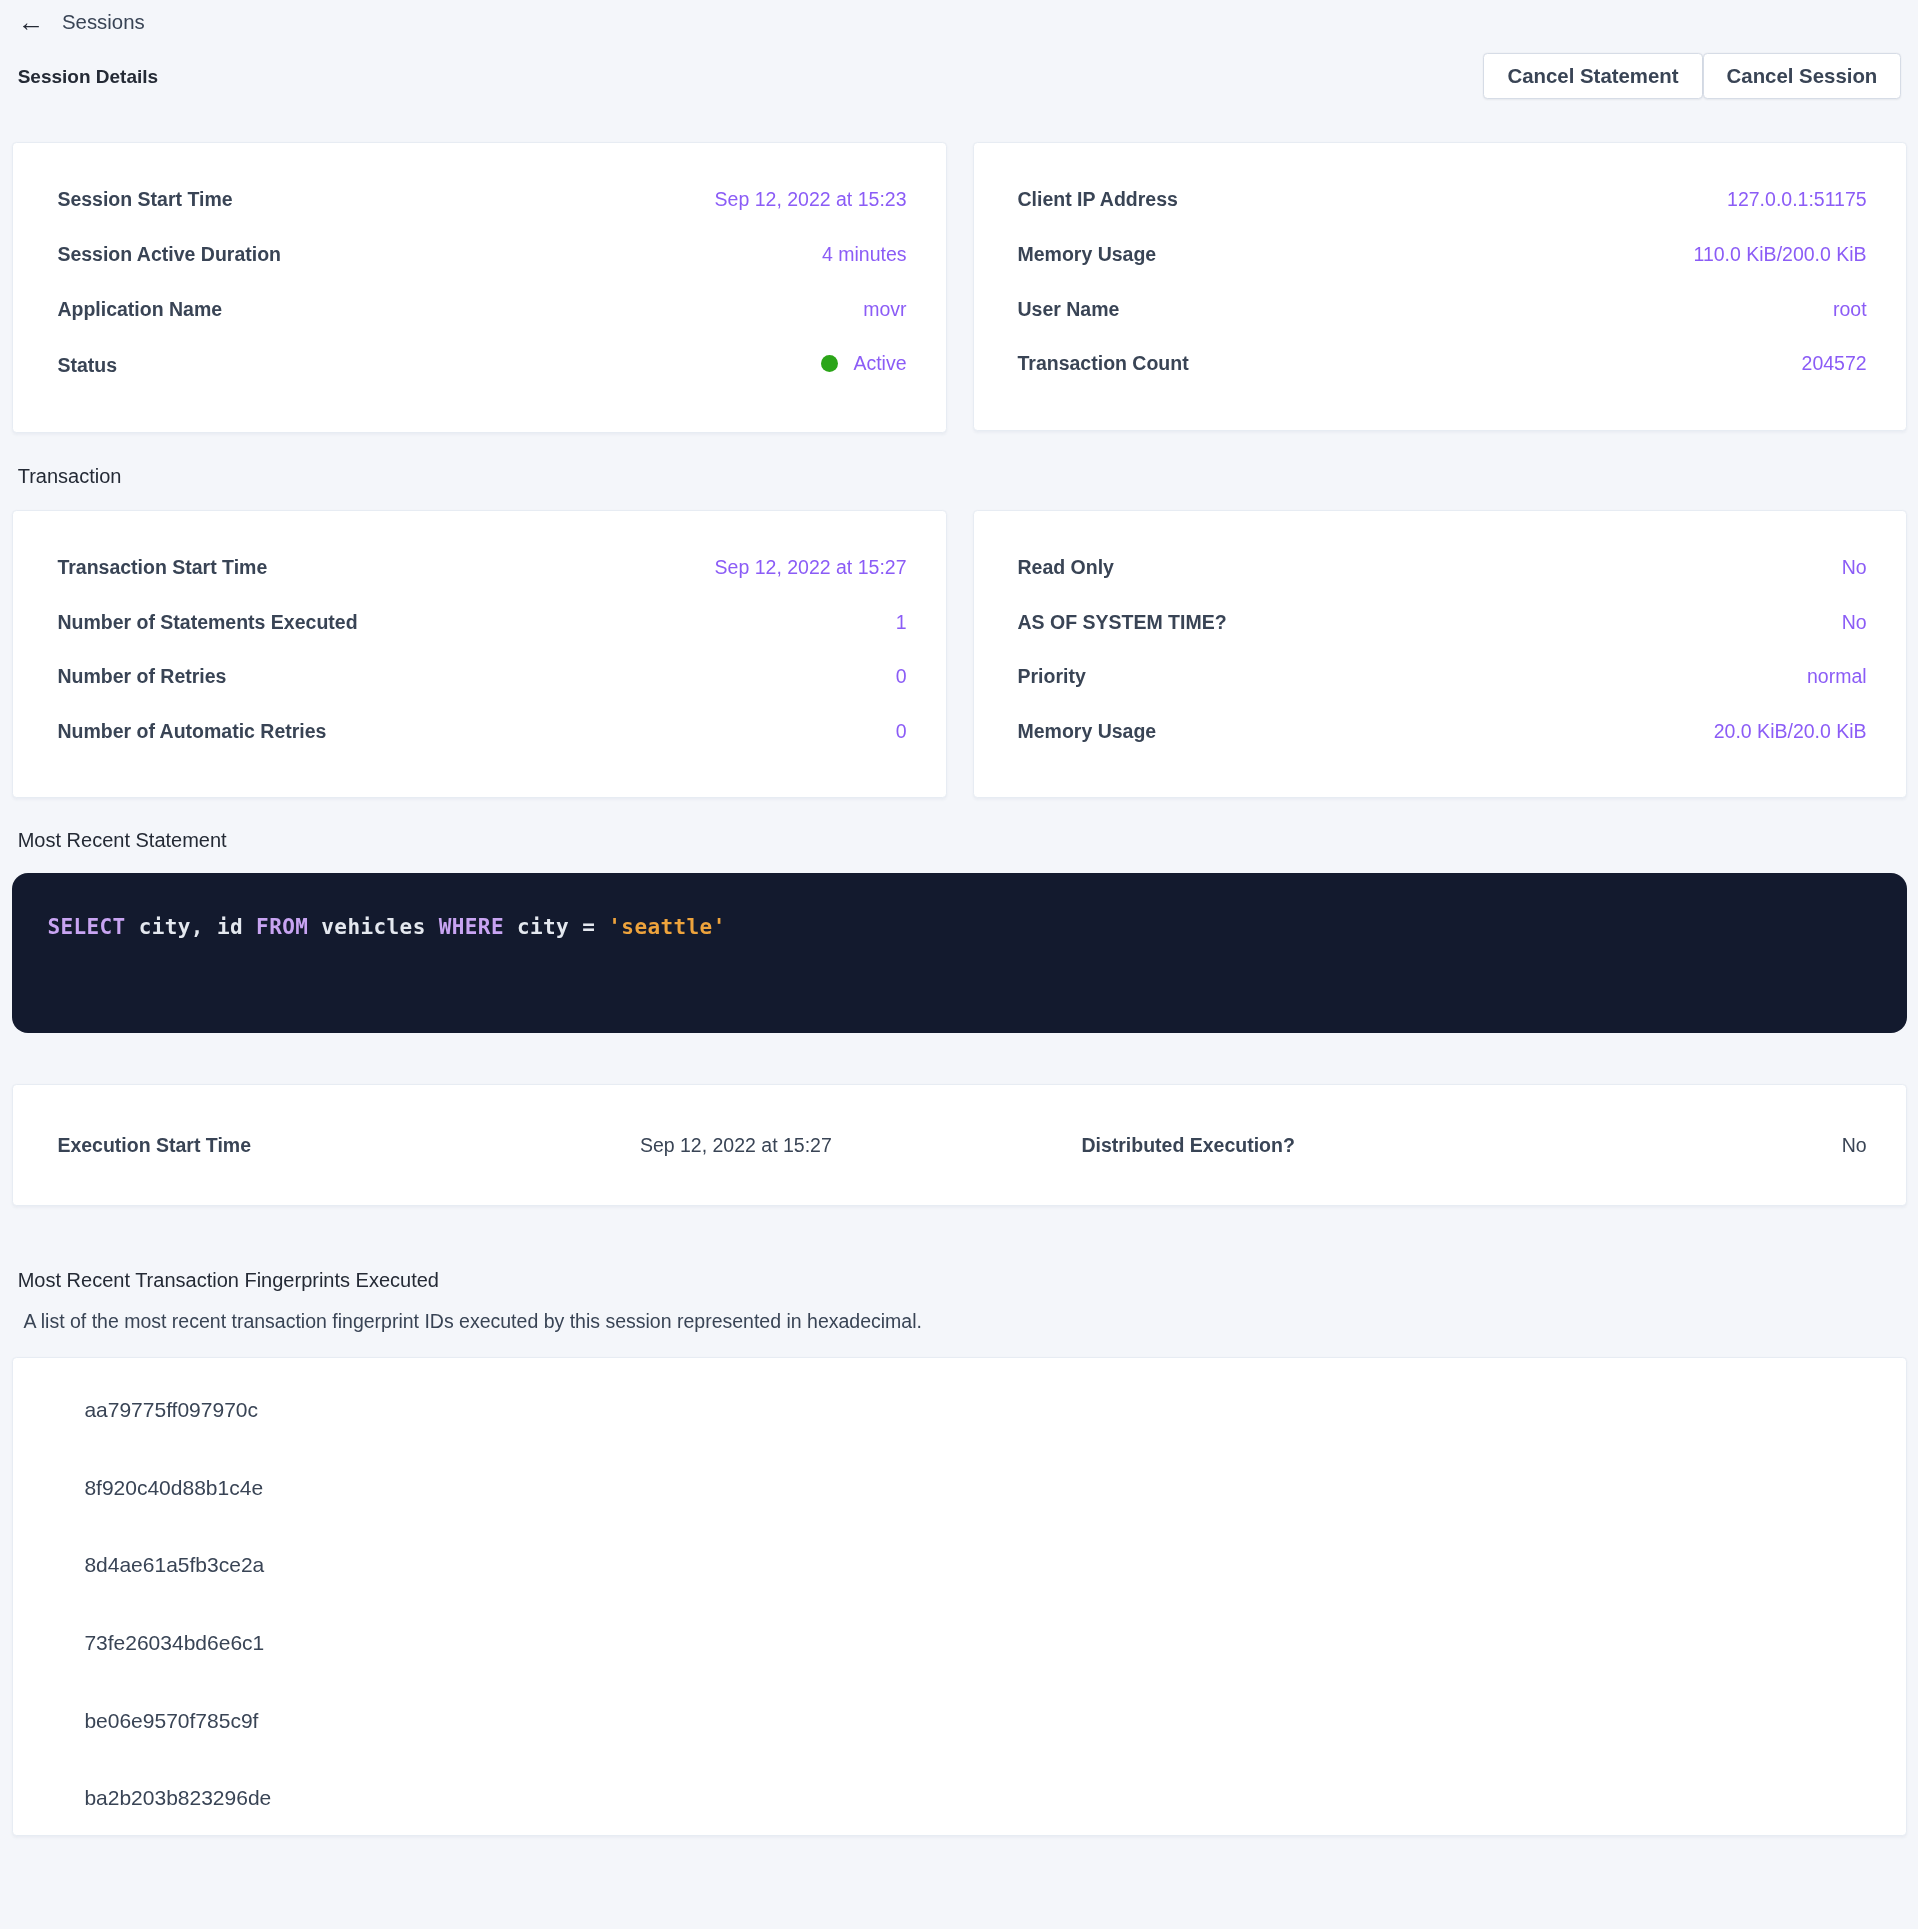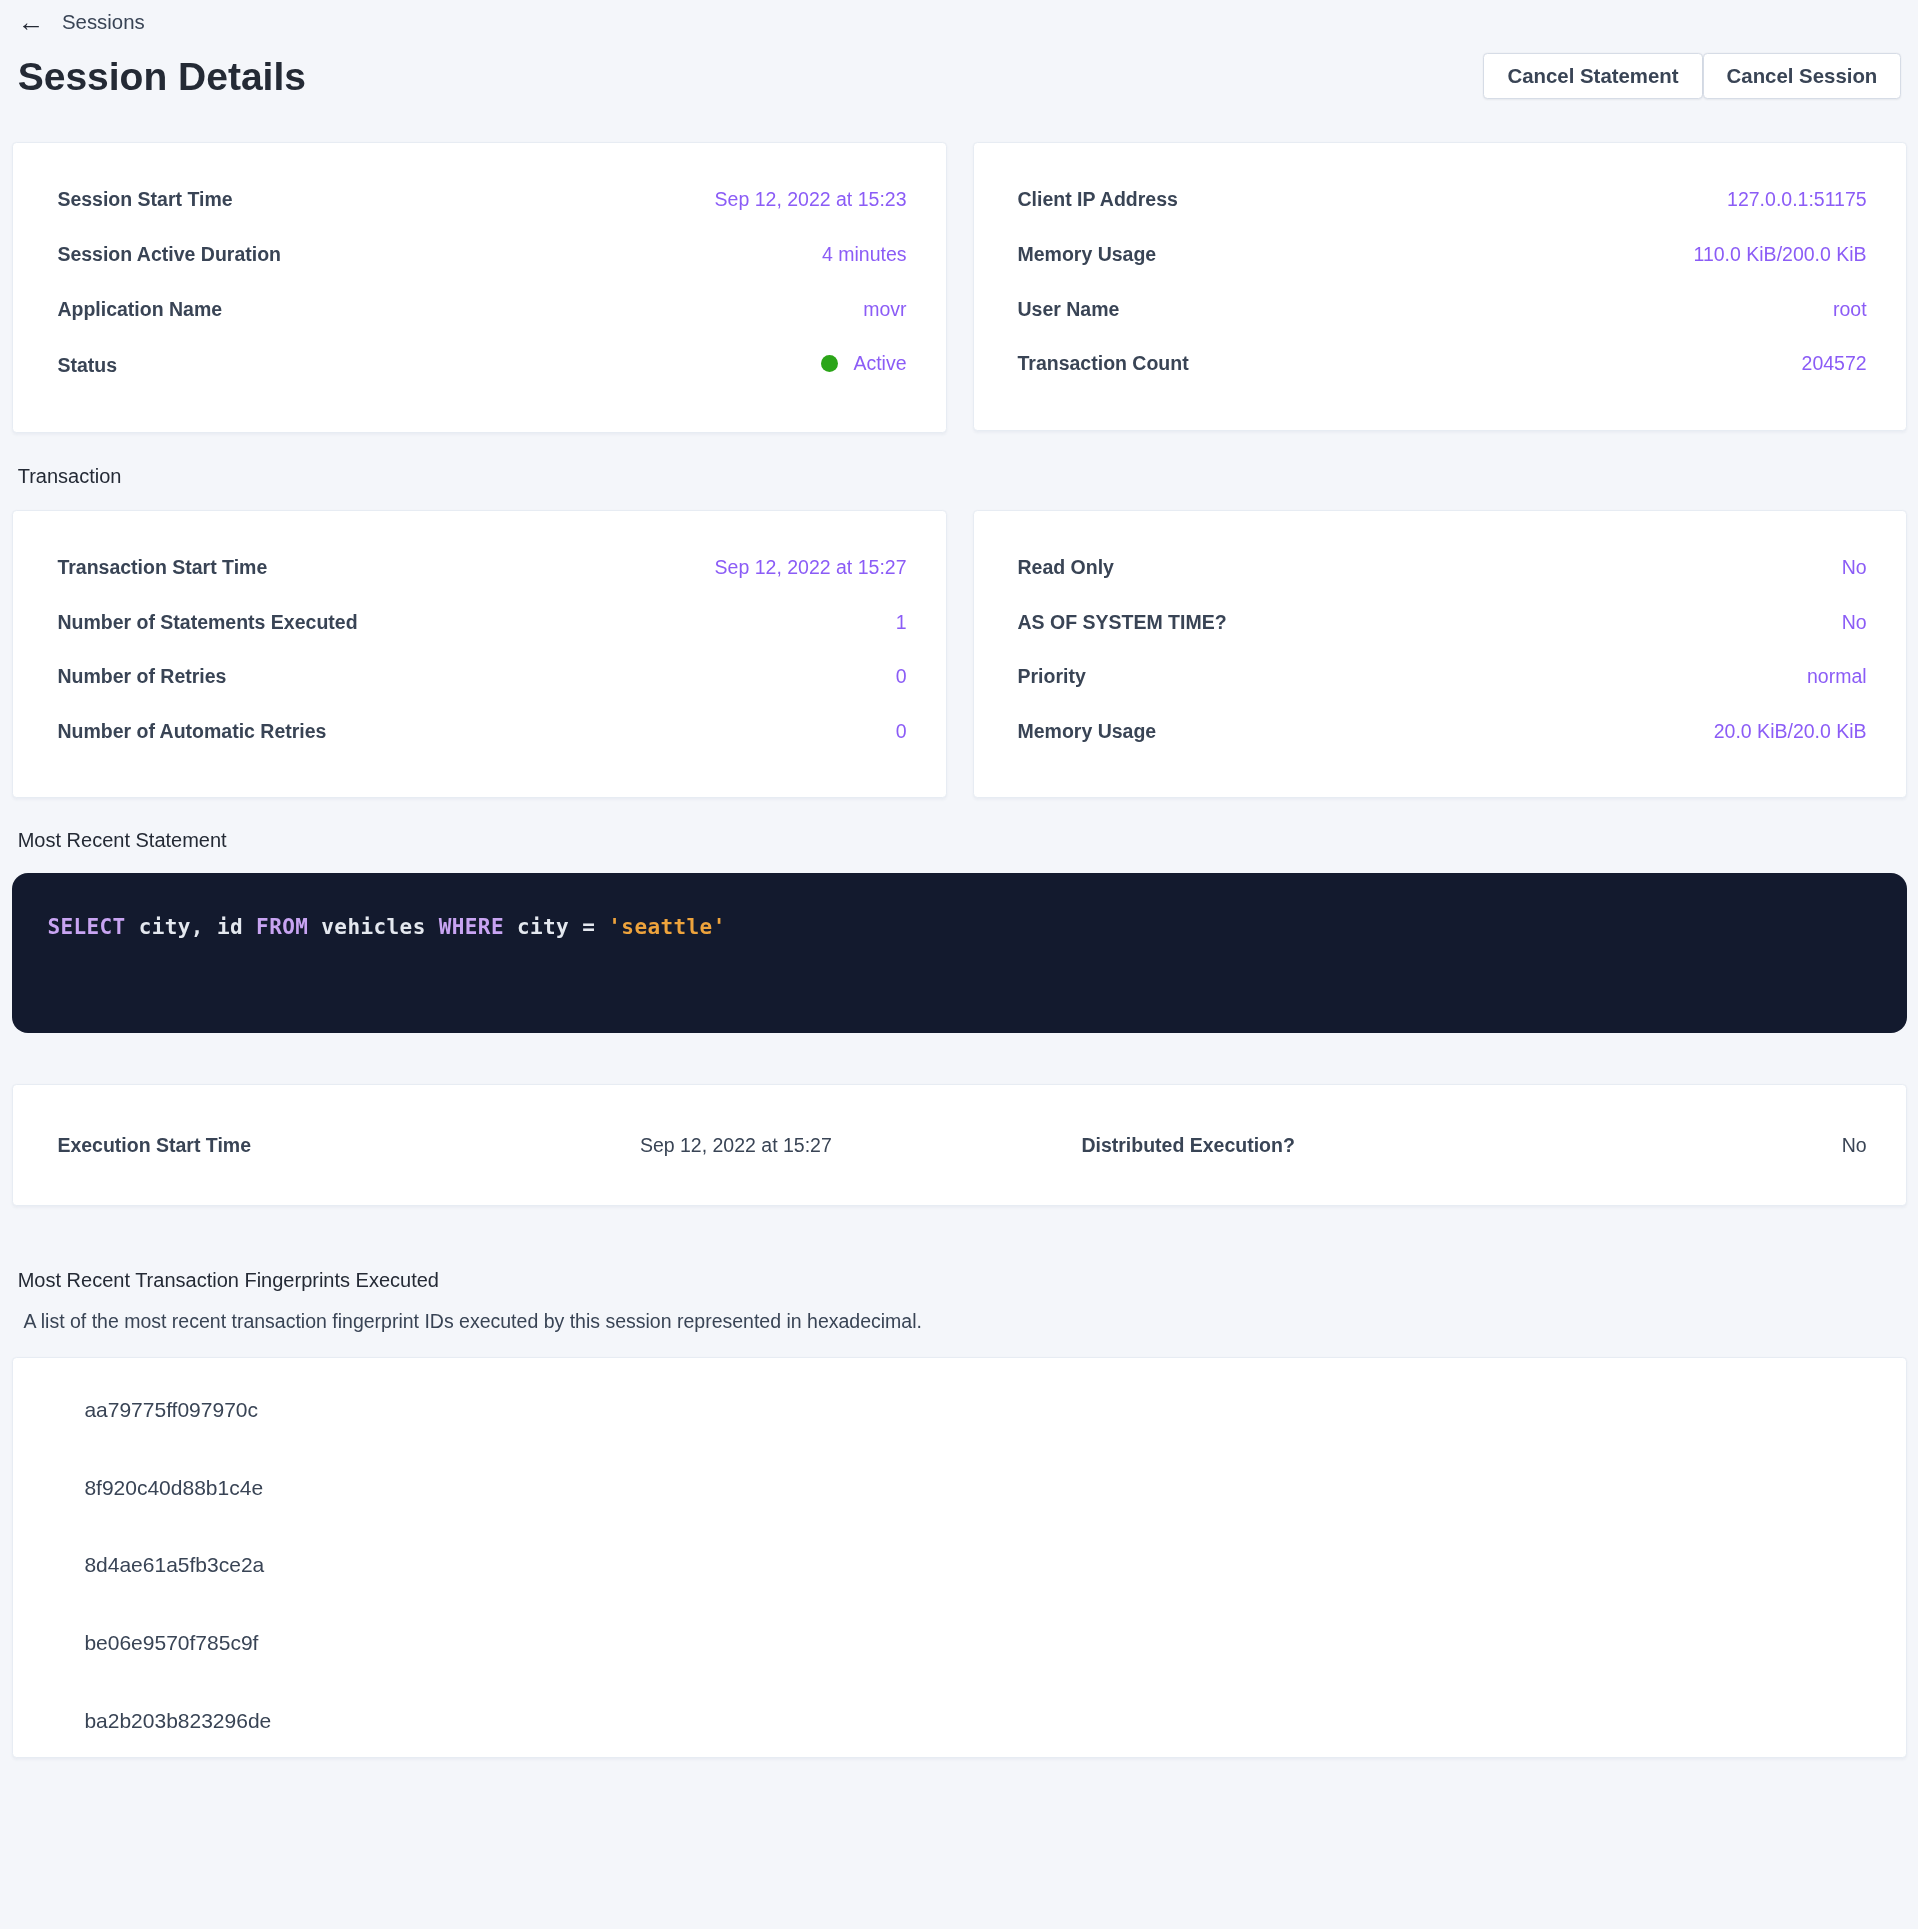--- a/index.html
+++ b/index.html
@@ -30,21 +30,21 @@
   
   .header-row {
     display: flex;
     justify-content: space-between;
     align-items: center;
     margin-top: 16px;
     padding: 0 5.3px;
   }
   h1.page-title {
     margin: 0;
-    font-size: 39px;
+    font-size: 19px;
     line-height: 37px;
     font-weight: 700;
     color: #242a35;
   }
   .actions { display: flex; }
   .btn {
     background: #ffffff;
     border: 0.9px solid #d6dce6;
     border-radius: 4.4px;
     padding: 10.6px 23px;
@@ -271,18 +271,19 @@
   </div>
 
   
   <div class="section-heading fps-heading">Most Recent Transaction Fingerprints Executed</div>
   <div class="fps-desc">A list of the most recent transaction fingerprint IDs executed by this session represented in hexadecimal.</div>
 
   <div class="card fps-card">
       <div class="fp-item">aa79775ff097970c</div>
       <div class="fp-item">8f920c40d88b1c4e</div>
       <div class="fp-item">8d4ae61a5fb3ce2a</div>
+      <div class="fp-item">73fe26034bd6e6c1</div>
       <div class="fp-item">be06e9570f785c9f</div>
       <div class="fp-item">ba2b203b823296de</div>
     </div>
 
 </div>
 
 
 </body></html>

